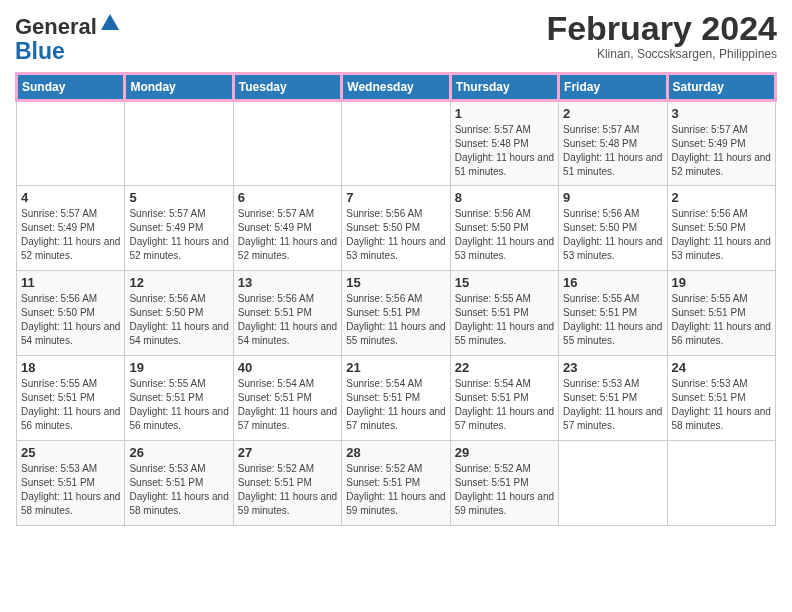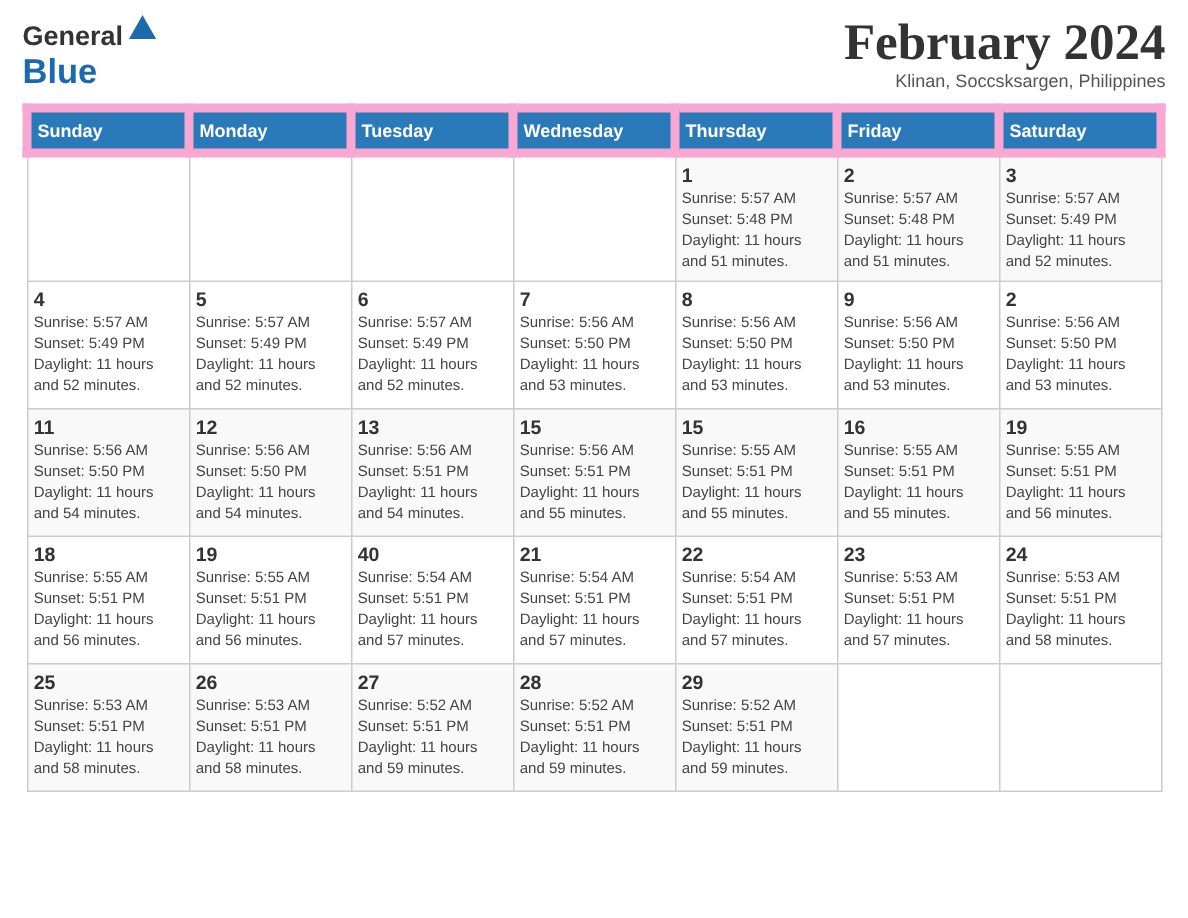--- a/index.html
+++ b/index.html
@@ -15,21 +15,21 @@
       justify-content: space-between;
       align-items: flex-start;
       margin-bottom: 8px;
     }
     .logo {
       display: flex;
       align-items: center;
       margin-top: 5px;
     }
     .logo-text-general {
-      font-size: 18px;
+      font-size: 22px;
       font-weight: bold;
       color: #333;
       line-height: 1.1;
     }
     .logo-text-blue {
       font-size: 23px;
       font-weight: bold;
       color: #1a6aad;
       line-height: 1.1;
     }
@@ -40,39 +40,38 @@
       margin-top: -8px;
     }
     .title-area {
       text-align: right;
     }
     .month-title {
       font-size: 34px;
       font-weight: bold;
       color: #333;
       line-height: 1.1;
-      font-family: Liberation Serif, serif;
     }
     .location-title {
       font-size: 12px;
       color: #555;
     }
     table {
       width: 100%;
       border-collapse: collapse;
       font-size: 11px;
     }
     thead tr th {
       background-color: #2a7aba;
       color: #fff;
       padding: 5px 4px;
       text-align: left;
       font-size: 12px;
       font-weight: bold;
-      border: 6px solid #f9a8d4;
+      border: 3px solid #f9a8d4;
     }
     tbody tr td {
       border: 1px solid #ccc;
       padding: 4px 4px;
       vertical-align: top;
       width: 14.28%;
       height: 85px;
       background: #fff;
     }
     tbody tr:nth-child(odd) td {

